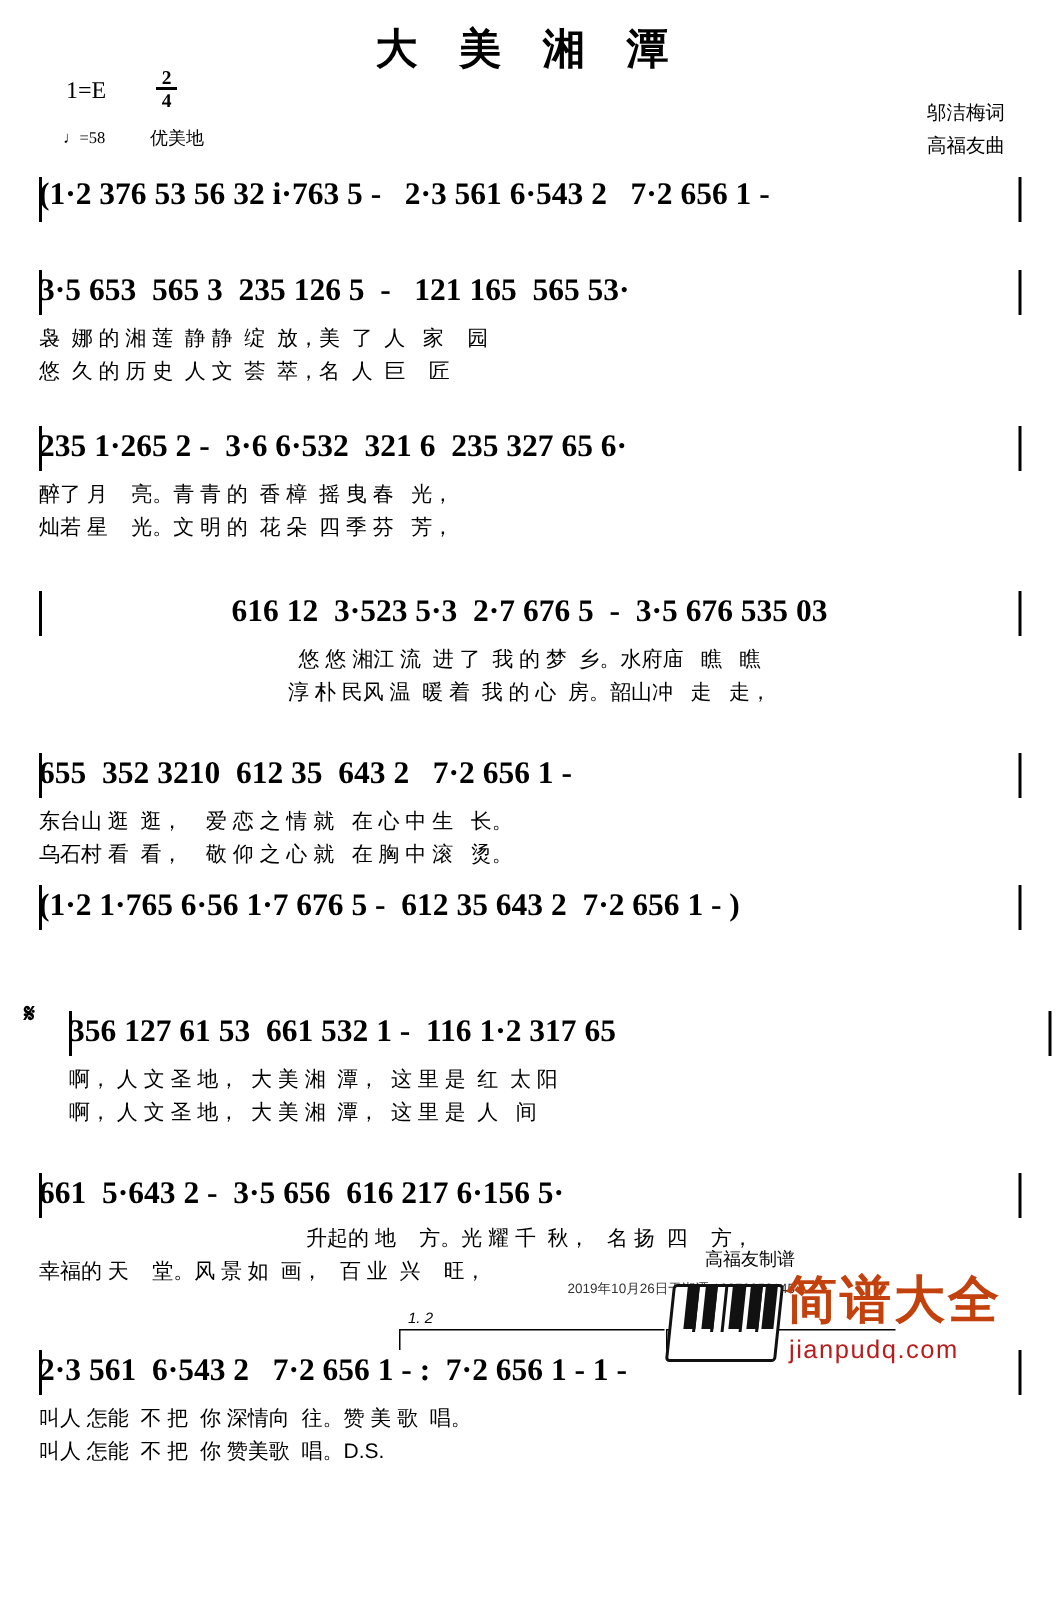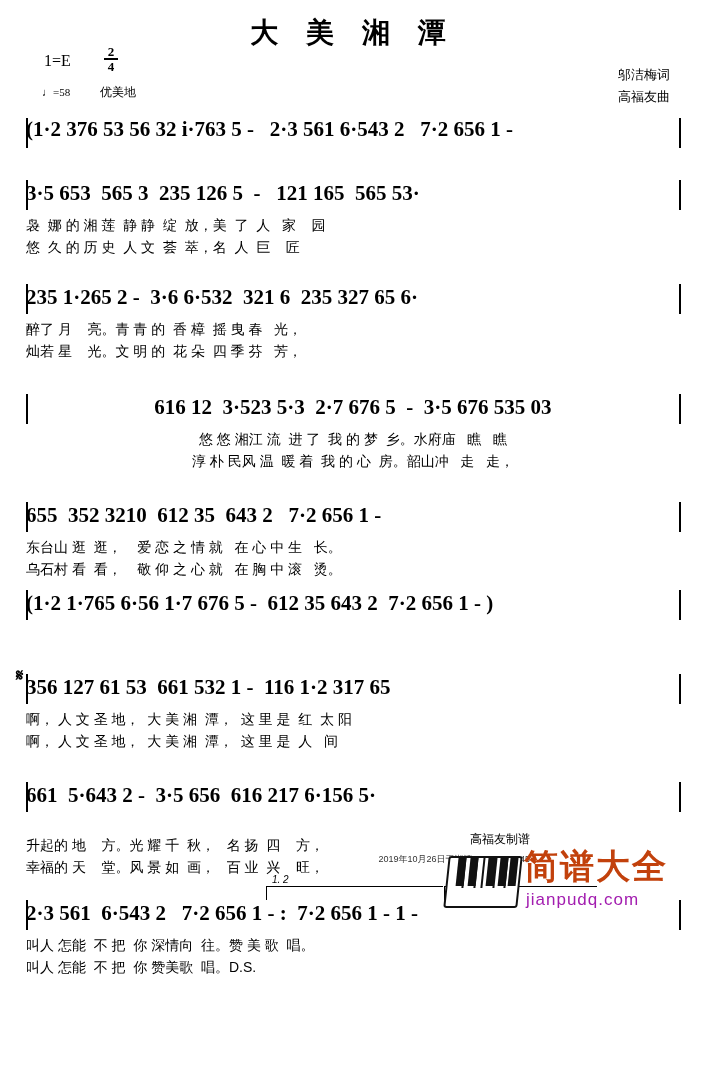--- a/index.html
+++ b/index.html
@@ -84,21 +84,21 @@
   .logo .piano i{position:absolute;top:0;width:2px;height:30px;background:#111;}
   .logo .piano b{position:absolute;top:0;width:8px;height:28px;background:#111;}
   .logo .txt-cn{
     position:absolute;left:78px;bottom:22px;
     font-family:"Liberation Sans",sans-serif;font-weight:bold;
     font-size:34px;color:#c2410c;letter-spacing:2px;
   }
   .logo .txt-en{
     position:absolute;left:80px;bottom:2px;
     font-family:"Liberation Sans",sans-serif;
-    font-size:17px;color:#a21caf;letter-spacing:1px;
+    font-size:17px;color:#b91c1c;letter-spacing:1px;
   }
 </style>
 </head>
 <body>
 
 <div class="page">
 
   <div class="title">大 美 湘 潭</div>
 
   <div class="key-sig">1=E</div>
@@ -155,33 +155,33 @@
     <div class="lyric">乌石村 看  看，    敬 仰 之 心 就   在 胸 中 滚   烫。</div>
   </div>
 
   <div class="system" style="top:588px;">
     <div class="sysbar" style="left:0;top:2px;height:30px;"></div>
     <div class="sysbar" style="left:653px;top:2px;height:30px;"></div>
     <div class="notes">(1·2 1·765 6·56 1·7 676 5 -  612 35 643 2  7·2 656 1 - )</div>
   </div>
 
   <div class="segno" style="left:16px;top:666px;">𝄋</div>
-  <div class="system" style="top:672px;">
+  <div class="system" style="top:672px;margin-left:20px;">
     <div class="sysbar" style="left:0;top:2px;height:30px;"></div>
     <div class="sysbar" style="left:653px;top:2px;height:30px;"></div>
     <div class="notes">356 127 61 53  661 532 1 -  116 1·2 317 65</div>
     <div class="lyric" style="margin-top:6px;">啊， 人 文 圣 地，  大 美 湘  潭，  这 里 是  红  太 阳</div>
     <div class="lyric">啊， 人 文 圣 地，  大 美 湘  潭，  这 里 是  人   间</div>
   </div>
 
   <div class="system" style="top:780px;">
     <div class="sysbar" style="left:0;top:2px;height:30px;"></div>
     <div class="sysbar" style="left:653px;top:2px;height:30px;"></div>
     <div class="notes">661  5·643 2 -  3·5 656  616 217 6·156 5·</div>
-    <div class="lyric" style="margin-top:24px;">升起的 地    方。光 耀 千  秋，   名 扬  四    方，</div>
+    <div class="lyric" style="margin-top:4px;text-align:center;">升起的 地    方。光 耀 千  秋，   名 扬  四    方，</div>
     <div class="lyric">幸福的 天    堂。风 景 如  画，   百 业  兴    旺，</div>
   </div>
 
   <div class="ending-box" style="left:266px;top:886px;width:176px;"></div>
   <div class="small-note" style="left:272px;top:874px;font-style:italic;">1. 2</div>
   <div class="ending-box" style="left:444px;top:886px;width:152px;"></div>
   <div class="small-note" style="left:448px;top:872px;margin-top:12px;">结束句渐慢</div>
 
   <div class="system" style="top:898px;">
     <div class="sysbar" style="left:0;top:2px;height:30px;"></div>

